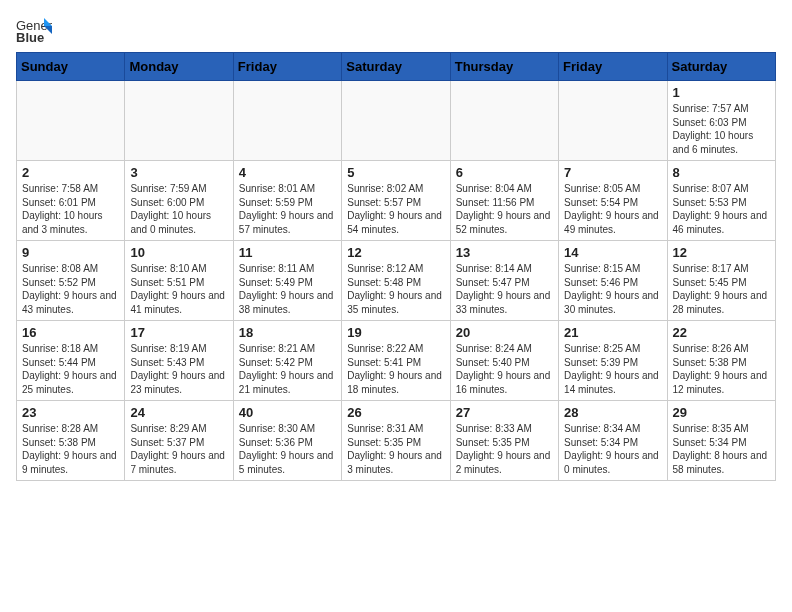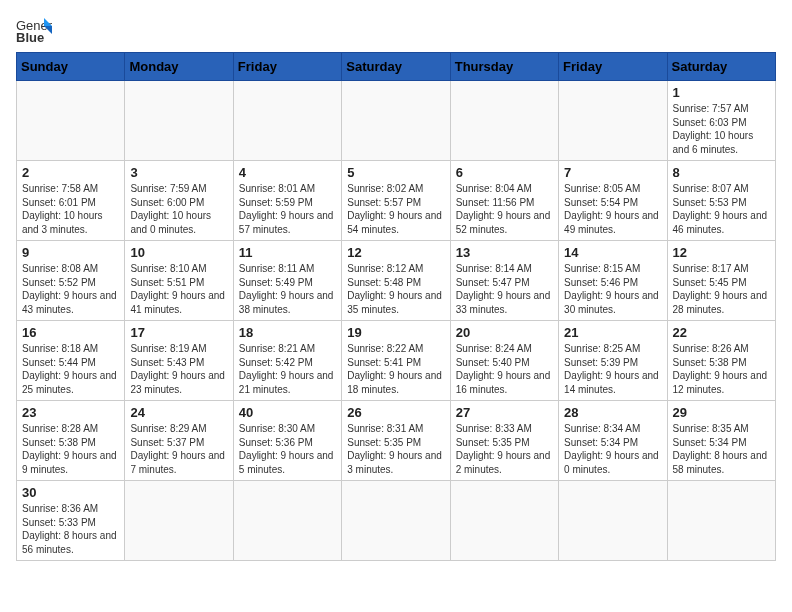--- a/index.html
+++ b/index.html
@@ -296,28 +296,14 @@
 Sunset: 5:34 PM
 Daylight: 9 hours and 0 minutes.</div>
         </td>
         <td>
           <div class="day-number">29</div>
           <div class="day-info">Sunrise: 8:35 AM
 Sunset: 5:34 PM
 Daylight: 8 hours and 58 minutes.</div>
         </td>
       </tr>
-      <tr>
-        <td>
-          <div class="day-number">30</div>
-          <div class="day-info">Sunrise: 8:36 AM
-Sunset: 5:33 PM
-Daylight: 8 hours and 56 minutes.</div>
-        </td>
-        <td class="empty"></td>
-        <td class="empty"></td>
-        <td class="empty"></td>
-        <td class="empty"></td>
-        <td class="empty"></td>
-        <td class="empty"></td>
-      </tr>
     </tbody>
 </table>
 
 </body></html>

